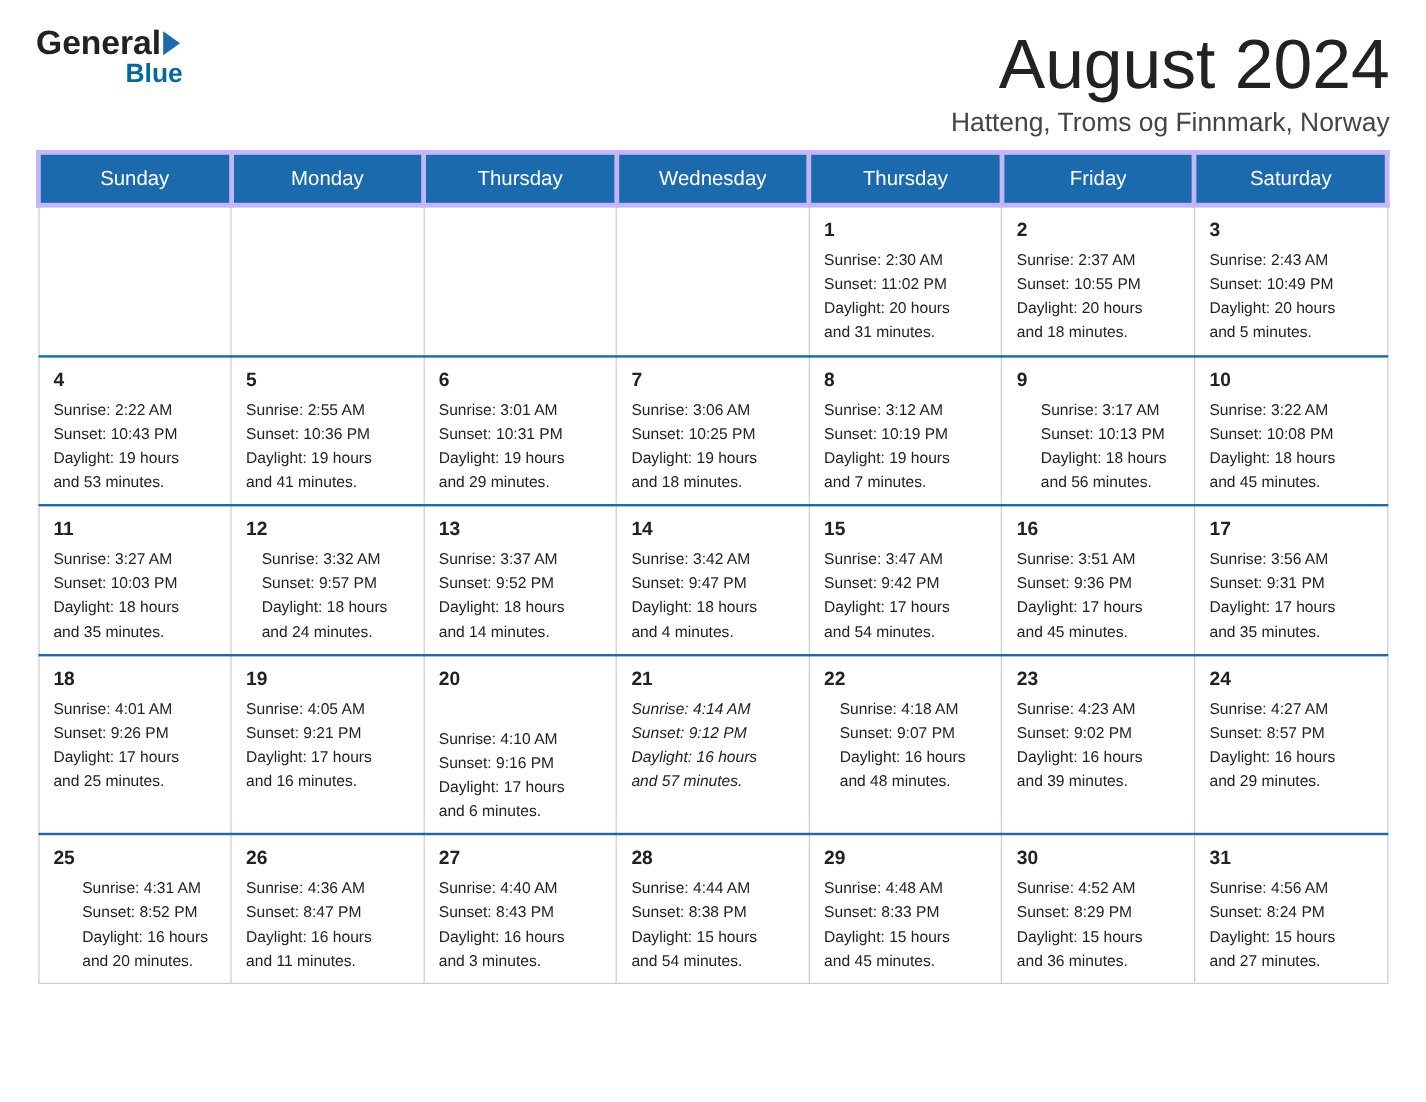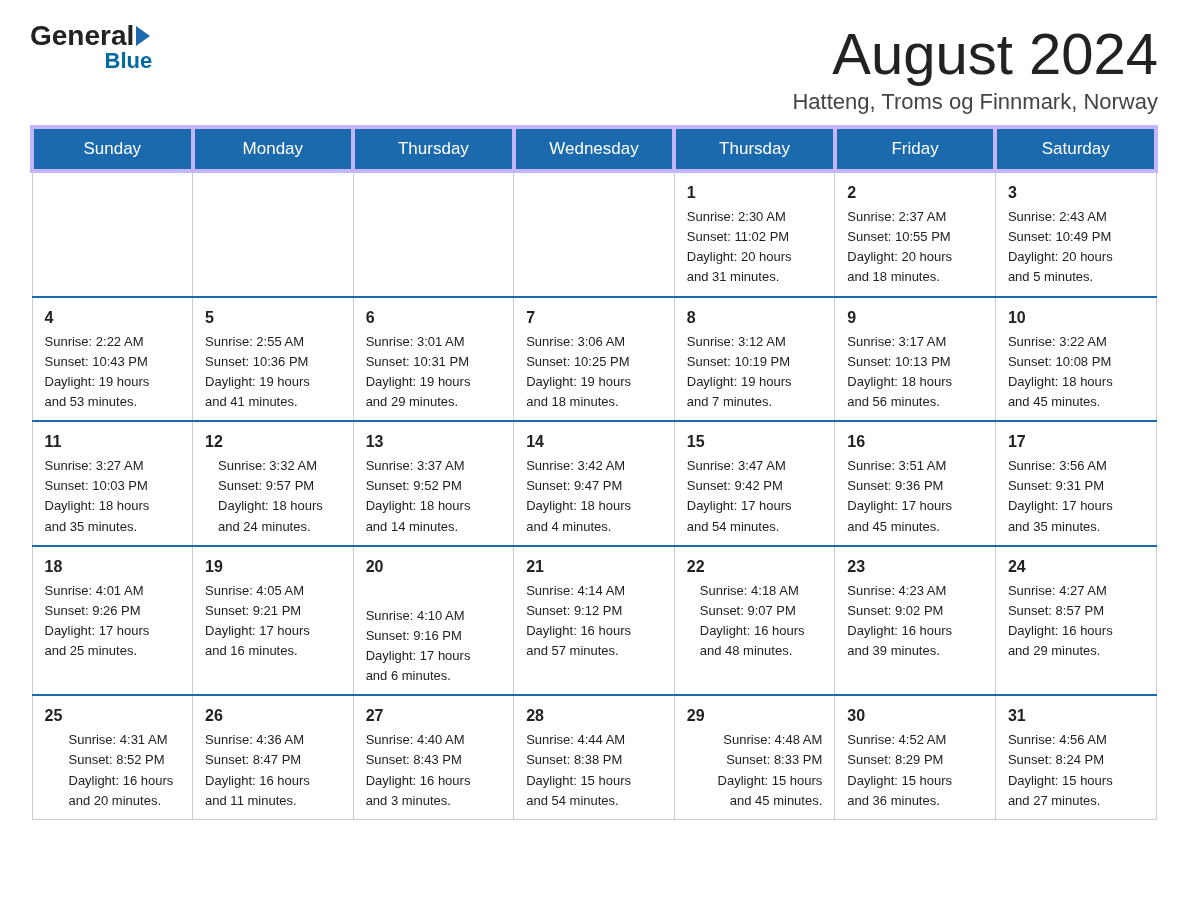--- a/index.html
+++ b/index.html
@@ -191,21 +191,21 @@
         </td>
         <td>
           <span class="day-number">8</span>
           <div class="day-info" style="white-space: pre-line;">Sunrise: 3:12 AM
 Sunset: 10:19 PM
 Daylight: 19 hours
 and 7 minutes.</div>
         </td>
         <td>
           <span class="day-number">9</span>
-          <div class="day-info" style="white-space: pre-line;">Sunrise: 3:17 AM
+          <div class="day-info" style="white-space: pre-line; margin-left: 20px;">Sunrise: 3:17 AM
 Sunset: 10:13 PM
 Daylight: 18 hours
 and 56 minutes.</div>
         </td>
         <td>
           <span class="day-number">10</span>
           <div class="day-info" style="white-space: pre-line;">Sunrise: 3:22 AM
 Sunset: 10:08 PM
 Daylight: 18 hours
 and 45 minutes.</div>
@@ -279,21 +279,21 @@
         </td>
         <td>
           <span class="day-number">20</span>
           <div class="day-info" style="white-space: pre-line; margin-top: 27px;">Sunrise: 4:10 AM
 Sunset: 9:16 PM
 Daylight: 17 hours
 and 6 minutes.</div>
         </td>
         <td>
           <span class="day-number">21</span>
-          <div class="day-info" style="white-space: pre-line;">Sunrise: 4:14 AM
+          <div class="day-info" style="white-space: pre-line; font-style: italic;">Sunrise: 4:14 AM
 Sunset: 9:12 PM
 Daylight: 16 hours
 and 57 minutes.</div>
         </td>
         <td>
           <span class="day-number">22</span>
           <div class="day-info" style="white-space: pre-line; margin-left: 13px;">Sunrise: 4:18 AM
 Sunset: 9:07 PM
 Daylight: 16 hours
 and 48 minutes.</div>
@@ -337,21 +337,21 @@
         </td>
         <td>
           <span class="day-number">28</span>
           <div class="day-info" style="white-space: pre-line;">Sunrise: 4:44 AM
 Sunset: 8:38 PM
 Daylight: 15 hours
 and 54 minutes.</div>
         </td>
         <td>
           <span class="day-number">29</span>
-          <div class="day-info" style="white-space: pre-line; text-align: right;">Sunrise: 4:48 AM
+          <div class="day-info" style="white-space: pre-line;">Sunrise: 4:48 AM
 Sunset: 8:33 PM
 Daylight: 15 hours
 and 45 minutes.</div>
         </td>
         <td>
           <span class="day-number">30</span>
           <div class="day-info" style="white-space: pre-line;">Sunrise: 4:52 AM
 Sunset: 8:29 PM
 Daylight: 15 hours
 and 36 minutes.</div>

